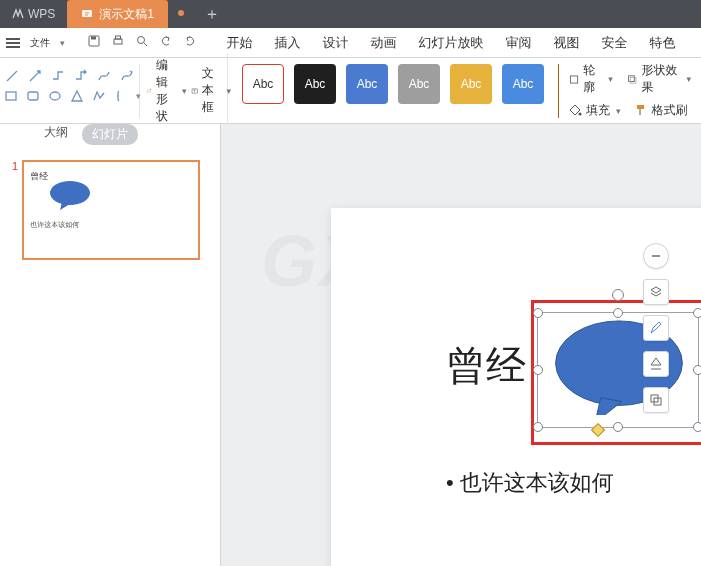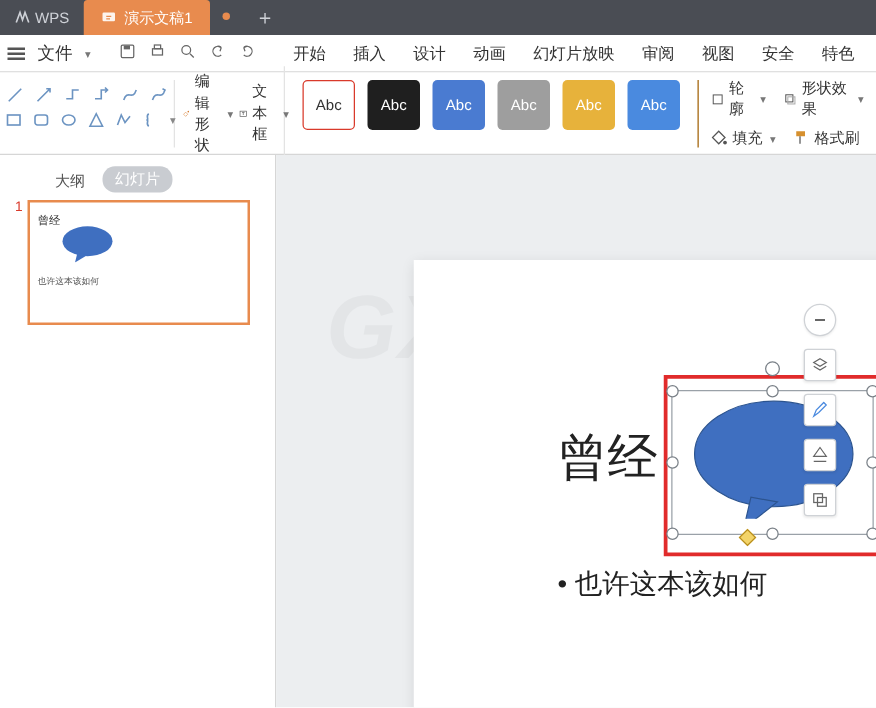--- a/index.html
+++ b/index.html
@@ -8,21 +8,21 @@
 .titlebar { height: 28px; background: #4a4d54; display: flex; align-items: center; color: #cfd2d8; }
 .titlebar .wps { padding: 0 12px; display: flex; align-items: center; gap: 4px; }
 .titlebar .tab { height: 28px; background: #e88b4e; color: #fff; display: flex; align-items: center; padding: 0 14px; gap: 6px; border-radius: 3px 3px 0 0; position: relative; justify-content: flex-end; }
 .titlebar .tab .dot { position: absolute; right: -16px; top: 10px; width: 6px; height: 6px; border-radius: 50%; background: #e88b4e; }
 .titlebar .plus { margin-left: 36px; font-size: 16px; color: #cfd2d8; cursor: pointer; }
 
 .menubar { height: 30px; background: #fff; border-bottom: 1px solid #d6d6d6; display: flex; align-items: center; }
 .menubar .left { display: flex; align-items: center; gap: 10px; padding-left: 6px; }
 .menubar .hamb { display:inline-flex; flex-direction:column; gap:2px; }
 .menubar .hamb span { display:block; width:14px; height:2px; background:#555; }
-.menubar .file { color:#333; font-size:14px; }
+.menubar .file { color:#333; font-size:10px; }
 .menubar .qat { display:flex; gap:10px; margin-left:12px; color:#666; }
 .menubar .qat span { font-size:14px; cursor:pointer; }
 .menubar .tabs { display:flex; gap:18px; margin-left:28px; color:#333; font-size:13px; }
 .menubar .tabs span { cursor:pointer; padding: 6px 2px; }
 
 .ribbon { height: 66px; background:#fff; border-bottom:1px solid #d6d6d6; display:flex; align-items:center; }
 .shapes-gal { width:140px; height:54px; border-right:1px solid #e3e3e3; padding:4px 4px; display:flex; flex-direction:column; gap:4px; }
 .shapes-gal .row { display:flex; gap:8px; }
 .shapes-gal .ic { width:16px; height:16px; display:flex; align-items:center; justify-content:center; color:#6c94c2; }
 .shapes-gal svg { stroke:#6c94c2; fill:none; stroke-width:1.3; }
@@ -40,34 +40,34 @@
 .sw5 { background:#e7b23b; color:#fff; }
 .sw6 { background:#4a8adf; color:#fff; }
 
 .fx-col { padding:4px 10px; display:flex; flex-direction:column; gap:6px; font-size:12px; }
 .fx-col .row { display:flex; gap:14px; }
 .fx-col .itm { display:flex; align-items:center; gap:4px; cursor:pointer; color:#333; }
 .fx-col .caret::after { content:"▾"; font-size:9px; color:#777; margin-left:2px; }
 
 .worksplit { display:flex; height:442px; }
 .sidepanel { width:221px; background:#fff; border-right:1px solid #d6d6d6; }
-.sp-tabs { height:30px; display:flex; align-items:flex-end; gap:14px; padding:0 44px; font-size:12px; color:#555; }
+.sp-tabs { height:30px; display:flex; align-items:flex-start; gap:14px; padding:0 44px; font-size:12px; color:#555; }
 .sp-tabs .pill { background:#c9ccd1; color:#fff; border-radius:10px; padding:2px 10px; }
 .thumb-wrap { padding:6px 12px; display:flex; gap:4px; }
 .thumb-wrap .num { color:#d93a2b; font-size:11px; }
 .thumb { width:178px; height:100px; border:2px solid #e88b4e; background:#fff; position:relative; }
 .thumb .t1 { position:absolute; left:6px; top:8px; font-size:9px; color:#333; }
 .thumb .bubble { position:absolute; left:24px; top:18px; width:44px; height:30px; }
 .thumb .t2 { position:absolute; left:6px; top:58px; font-size:7px; color:#555; }
 
 .canvas { flex:1; background:#eceef0; position:relative; overflow:hidden; }
 .watermark { position:absolute; left:40px; top:90px; font-size:72px; font-weight:700; color:#e3e5e7; font-style:italic; letter-spacing:2px; pointer-events:none; }
 .slide { position:absolute; left:110px; top:84px; width:560px; height:420px; background:#fff; box-shadow:0 2px 10px rgba(0,0,0,0.1); }
 .title-text { position:absolute; left:115px; top:130px; font-size:40px; color:#222; }
-.body-text { position:absolute; left:115px; top:244px; font-size:22px; color:#222; }
+.body-text { position:absolute; left:115px; top:260px; font-size:22px; color:#222; }
 .redbox { position:absolute; left:200px; top:92px; width:175px; height:145px; border:3px solid #e12b2b; }
 .sel-frame { position:absolute; left:206px; top:104px; width:162px; height:116px; border:1px solid #9aa1a8; }
 .handle { width:10px; height:10px; border:1px solid #7a8188; background:#fff; border-radius:50%; position:absolute; }
 .h-tl{left:-5px;top:-5px}.h-tr{right:-5px;top:-5px}.h-bl{left:-5px;bottom:-5px}.h-br{right:-5px;bottom:-5px}
 .h-tc{left:calc(50% - 5px);top:-5px}.h-bc{left:calc(50% - 5px);bottom:-5px}.h-lc{left:-5px;top:calc(50% - 5px)}.h-rc{right:-5px;top:calc(50% - 5px)}
 .rot { position:absolute; left:calc(50% - 6px); top:-24px; width:12px; height:12px; border:1.5px solid #7a8188; border-radius:50%; background:#fff; }
 .adj { position:absolute; left:55px; bottom:-8px; width:10px; height:10px; background:#f3d469; transform:rotate(45deg); border:1px solid #b88e1d; }
 .speech { position:absolute; left:10px; top:6px; width:142px; height:96px; }
 
 .float-tools { position:absolute; right:32px; top:119px; display:flex; flex-direction:column; gap:10px; }

